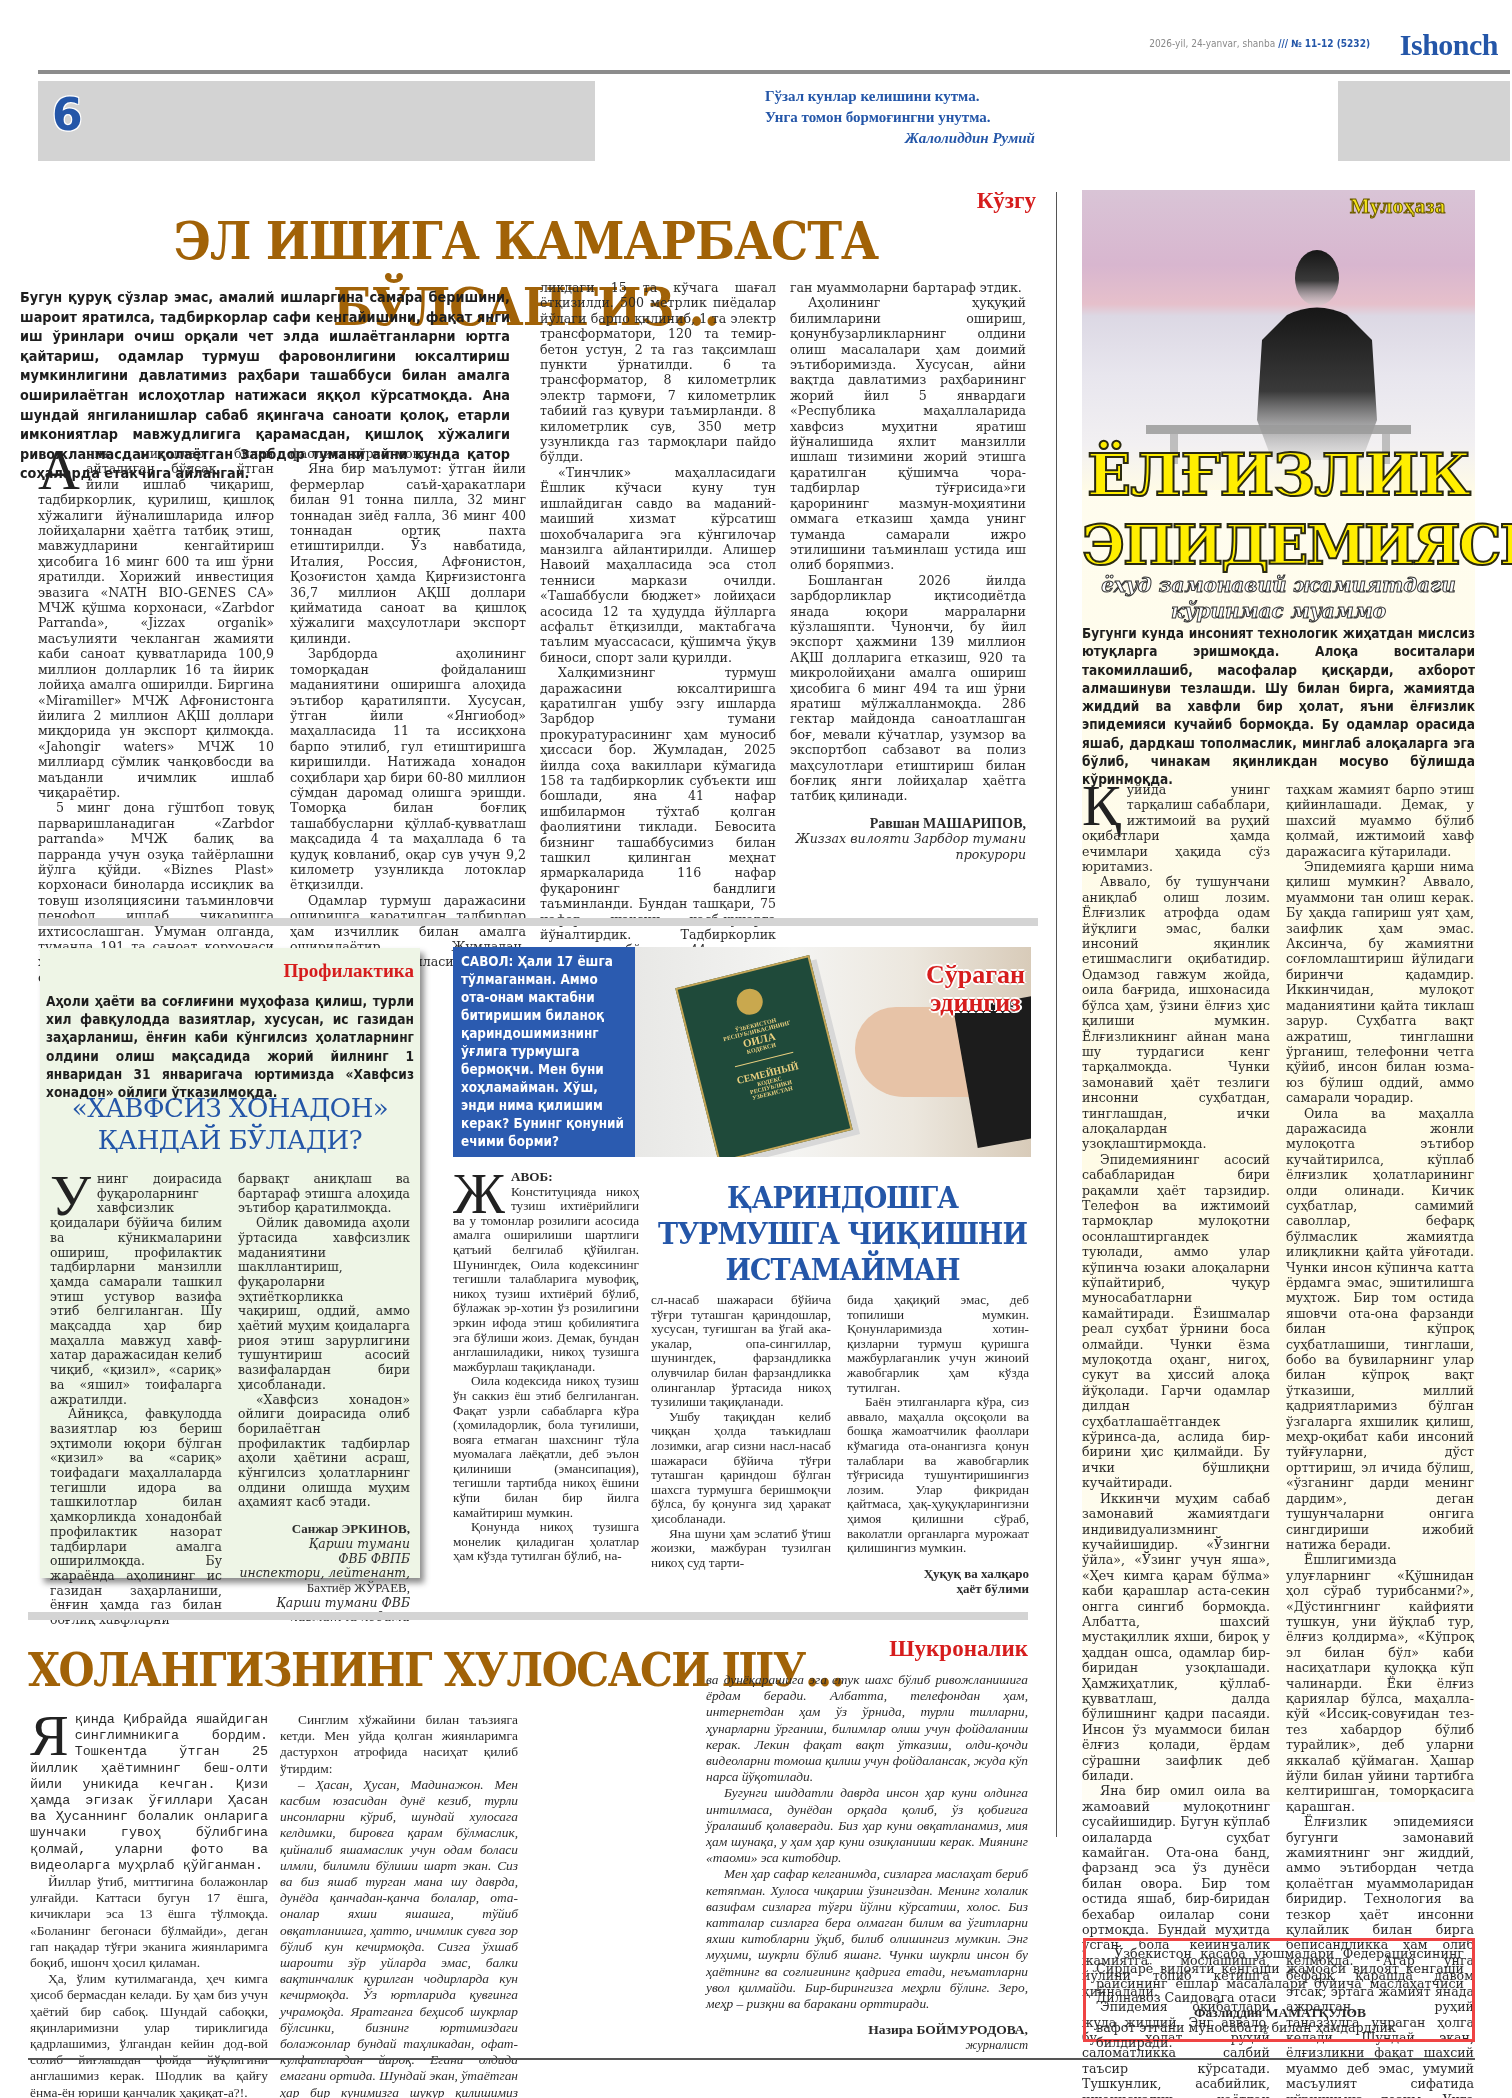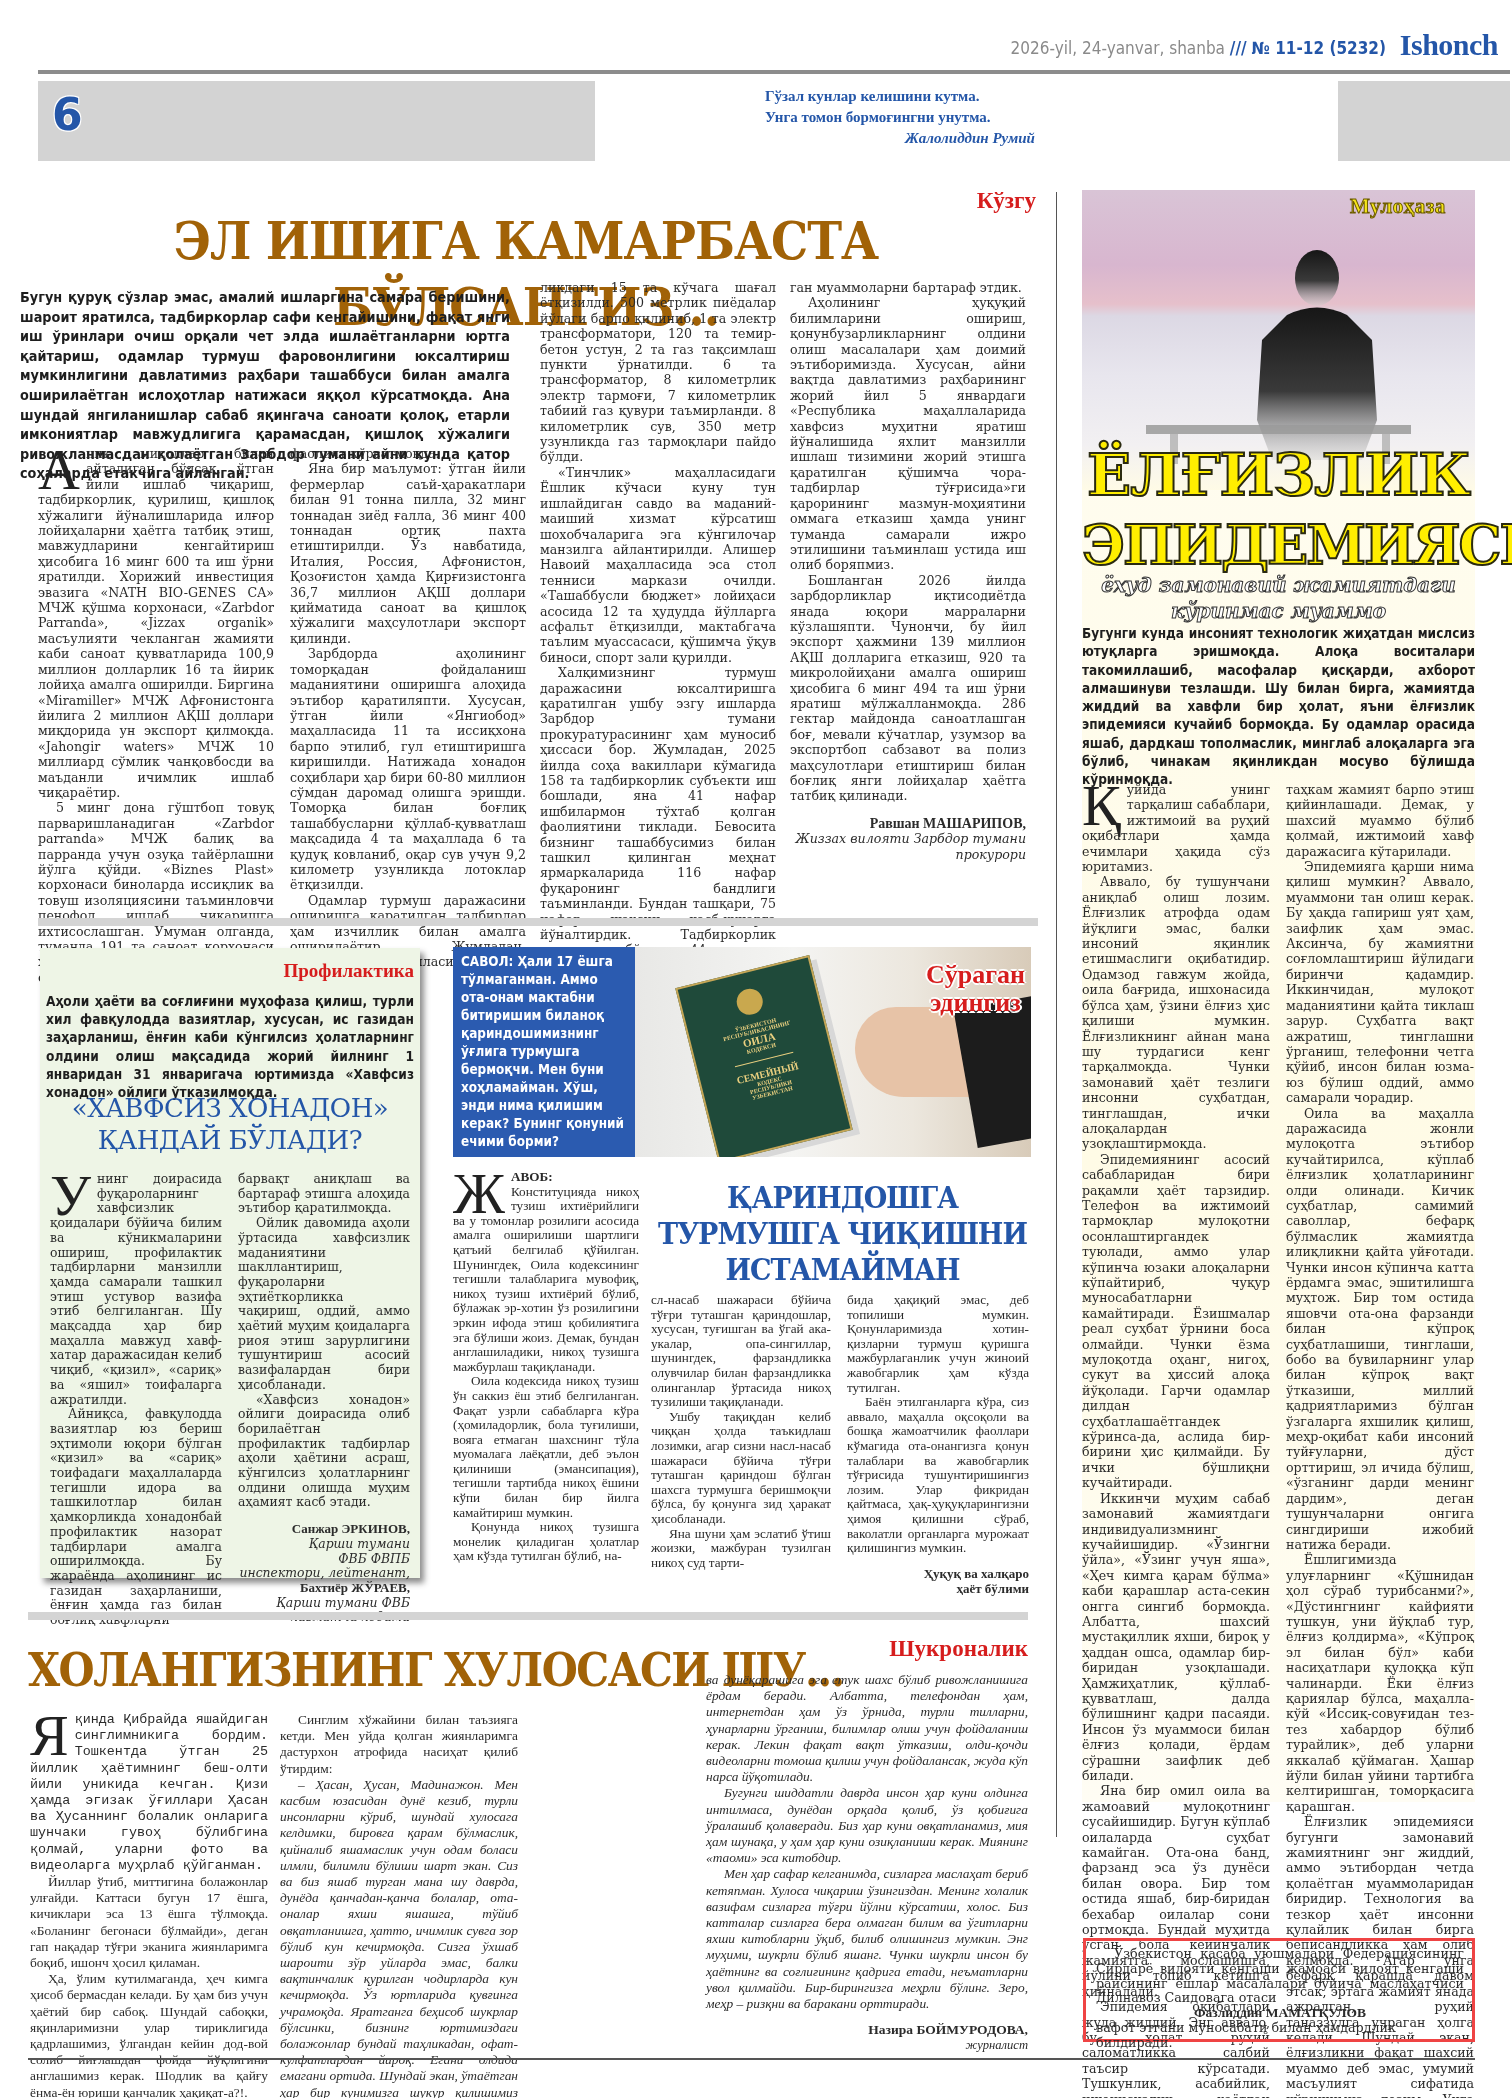--- a/index.html
+++ b/index.html
@@ -13,21 +13,21 @@
 .dropcap{float:left;font-size:58px;line-height:44px;margin:2px 6px -4px 0;font-family:"Liberation Serif",serif;color:#222}
 .sign{text-align:right;font-size:12.6px;line-height:15.4px}
 .gbar{position:absolute;height:8px;background:#d4d4d4}
 .headline{font-family:"Liberation Serif","DejaVu Serif",serif;font-weight:bold;color:#a16207;letter-spacing:-1px}
 .rubric{font-family:"Liberation Serif",serif;font-weight:bold;color:#d61d1d;font-size:22px;text-align:right}
 .lead{font-family:"DejaVu Sans Condensed","DejaVu Sans",sans-serif;font-weight:bold;font-size:13.5px;line-height:18px;color:#1e1e1e;text-align:justify}
 </style>
 </head>
 <body>
 
-<div class="abs sans" style="right:126px;top:38px;font-size:17px;color:#8a8a8a;font-family:'DejaVu Sans Condensed','DejaVu Sans',sans-serif;margin-left:32px;">
+<div class="abs sans" style="right:142px;top:38px;font-size:10px;color:#8a8a8a;font-family:'DejaVu Sans Condensed','DejaVu Sans',sans-serif;margin-left:32px;">
   <span>2026-yil, 24-yanvar,  shanba</span>
   <span style="color:#2456a8;font-weight:bold">///</span>
   <span style="color:#2456a8;font-weight:bold">№ 11-12 (5232)</span>
 </div>
 <div class="abs serif" style="right:14px;top:28px;font-size:30px;font-weight:bold;color:#2456a8;letter-spacing:-0.5px">Ishonch</div>
 <div class="abs" style="left:38px;top:70px;width:1472px;height:4px;background:#8c8c8c"></div>
 
 <div class="abs" style="left:38px;top:81px;width:557px;height:80px;background:#d3d3d3">
   <div style="position:absolute;left:14px;top:8px;font-family:'DejaVu Sans',sans-serif;font-weight:bold;font-size:44px;color:#2456a8;text-shadow:1px 1px 0 #fff,-1px -1px 0 #fff,1px -1px 0 #fff,-1px 1px 0 #fff">6</div>
 </div>
@@ -141,21 +141,21 @@
 </div>
 <div class="col" style="left:238px;top:1172px;width:172px">
   <p class="noind" style="font-size:12.4px;line-height:14.7px">барвақт аниқлаш ва бартараф этишга алоҳида эътибор қаратилмоқда.</p>
   <p style="font-size:12.4px;line-height:14.7px">Ойлик давомида аҳоли ўртасида хавфсизлик маданиятини шакллантириш, фуқароларни эҳтиёткорликка чақириш, оддий, аммо ҳаётий муҳим қоидаларга риоя этиш зарурлигини тушунтириш асосий вазифалардан бири ҳисобланади.</p>
   <p style="font-size:12.4px;line-height:14.7px">«Хавфсиз хонадон» ойлиги доирасида олиб борилаётган профилактик тадбирлар аҳоли ҳаётини асраш, кўнгилсиз ҳолатларнинг олдини олишда муҳим аҳамият касб этади.</p>
   <div class="sign" style="margin-top:12px;font-size:12.4px;line-height:14.7px">
     <div style="font-weight:bold;font-family:'Liberation Serif',serif;font-size:13px">Санжар ЭРКИНОВ,</div>
     <div style="font-style:italic">Қарши тумани</div>
     <div style="font-style:italic">ФВБ ФВПБ</div>
     <div style="font-style:italic">инспектори, лейтенант,</div>
-    <div style="font-weight:bold;font-family:'Liberation Serif',serif;font-size:13px">Бахтиёр ЖЎРАЕВ,</div>
+    <div style="font-weight:normal;font-family:'Liberation Serif',serif;font-size:13px">Бахтиёр ЖЎРАЕВ,</div>
     <div style="font-style:italic">Қарши тумани ФВБ</div>
     <div style="font-style:italic">хизматчи ходими</div>
   </div>
 </div>
 
 <div class="abs" style="left:453px;top:947px;width:182px;height:210px;background:#2b5bb0;padding:6px 8px">
   <div style="font-family:'DejaVu Sans Condensed','DejaVu Sans',sans-serif;font-weight:bold;color:#fff;font-size:13.4px;line-height:18px">САВОЛ:  Ҳали 17 ёшга тўлмаганман. Аммо ота-онам мактабни битиришим биланоқ қариндошимизнинг ўғлига турмушга бермоқчи. Мен буни хоҳламайман. Хўш, энди нима қилишим керак? Бунинг қонуний ечими борми?</div>
   <div style="text-align:right;font-family:'Liberation Serif',serif;font-weight:bold;color:#fff;font-size:12.5px;margin-top:6px">Назокат ЧОРИЕВА</div>
   <div style="font-family:'Liberation Serif',serif;font-weight:bold;color:#fff;font-size:12.5px">Сурхондарё вилояти</div>
 </div>

